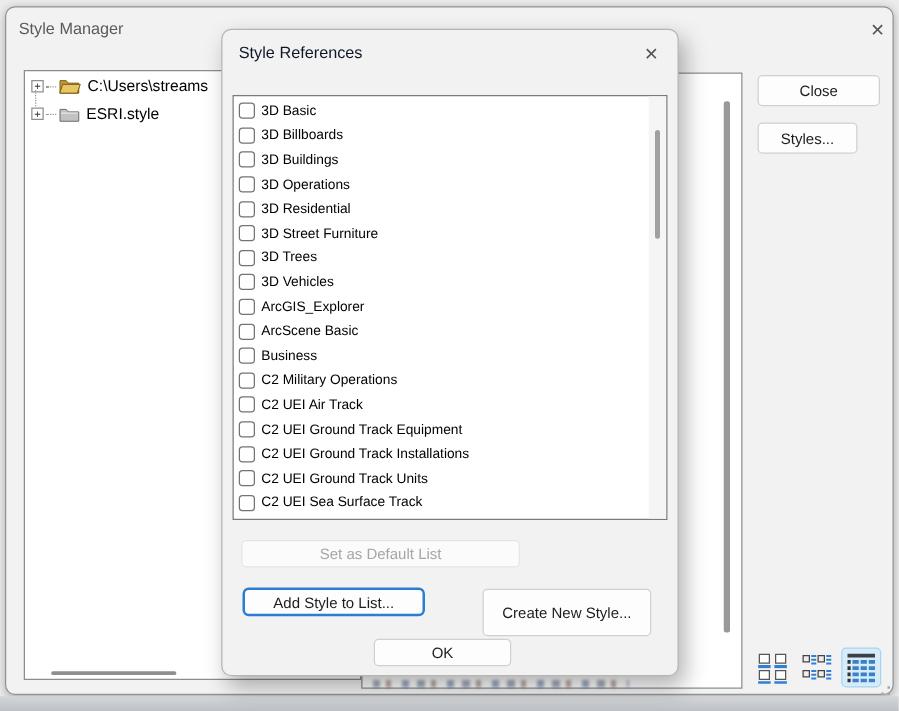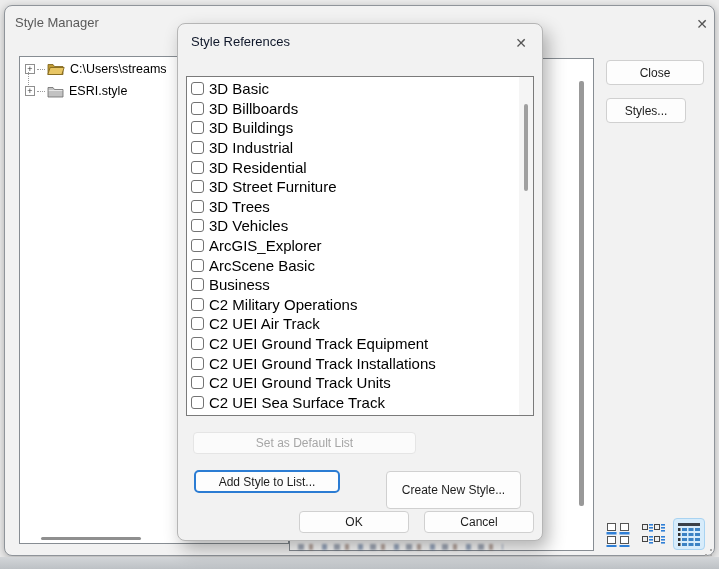--- a/index.html
+++ b/index.html
@@ -106,21 +106,21 @@
   }
   .lb-gutter { position: absolute; right: 0; top: 0; width: 14px; height: 100%; background: #f5f5f5; }
   .lb-vthumb { position: absolute; right: 5px; top: 27px; width: 4px; height: 87px;
     background: #a0a0a0; border-radius: 2px; }
   .lb-rows { position: absolute; left: 0; top: 2px; right: 14px; }
   .lb-row { display: flex; align-items: center; height: 19.6px; padding-left: 4px; }
   .cb {
     width: 13px; height: 13px; flex: 0 0 13px;
     border: 1px solid #737373; border-radius: 3px; background: #fff; margin-right: 5px;
   }
-  .lb-label { font-size: 15px; color: #000; white-space: nowrap; }
+  .lb-label { font-size: 11px; color: #000; white-space: nowrap; }
   .dlg-btn {
     position: absolute; background: #fdfdfd; border: 1px solid #d0d0d0; border-radius: 4px;
     font-size: 12px; color: #1d1d1d;
     display: flex; align-items: center; justify-content: center;
   }
   .dlg-btn.disabled { background: #fbfbfb; border-color: #e5e5e5; color: #a6a6a6; }
   .dlg-btn.focused  { border: 2px solid #2b7cd3; border-radius: 5px; }
   .btn-setdefault { left: 15px;  top: 408px; width: 223px; height: 22px; }
   .btn-addstyle   { left: 16px;  top: 446px; width: 146px; height: 23px; }
   .btn-createnew  { left: 208px; top: 447px; width: 135px; height: 38px; }
@@ -259,21 +259,21 @@
         <div class="lb-row">
         <span class="cb"></span>
         <span class="lb-label">3D Billboards</span>
       </div>
         <div class="lb-row">
         <span class="cb"></span>
         <span class="lb-label">3D Buildings</span>
       </div>
         <div class="lb-row">
         <span class="cb"></span>
-        <span class="lb-label">3D Industrial</span>
+        <span class="lb-label">3D Operations</span>
       </div>
         <div class="lb-row">
         <span class="cb"></span>
         <span class="lb-label">3D Residential</span>
       </div>
         <div class="lb-row">
         <span class="cb"></span>
         <span class="lb-label">3D Street Furniture</span>
       </div>
         <div class="lb-row">
@@ -323,16 +323,15 @@
       </div>
     <div class="lb-gutter">
       <div class="lb-vthumb"></div>
     </div>
   </div>
 
   <div class="dlg-btn focused btn-addstyle">Add Style to List...</div>
   <div class="dlg-btn disabled btn-setdefault">Set as Default List</div>
   <div class="dlg-btn btn-createnew">Create New Style...</div>
   <div class="dlg-btn btn-ok">OK</div>
-  <div class="dlg-btn btn-cancel">Cancel</div>
 </div>
 
 <div class="bottom-strip"></div>
 
 </body></html>

